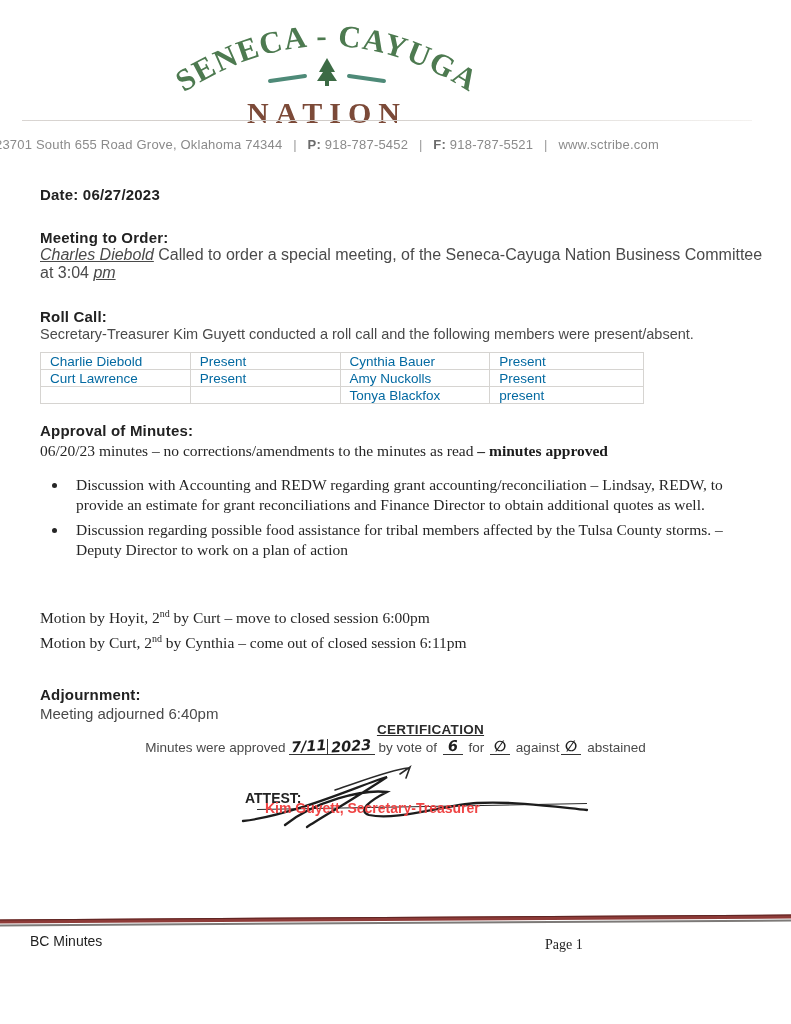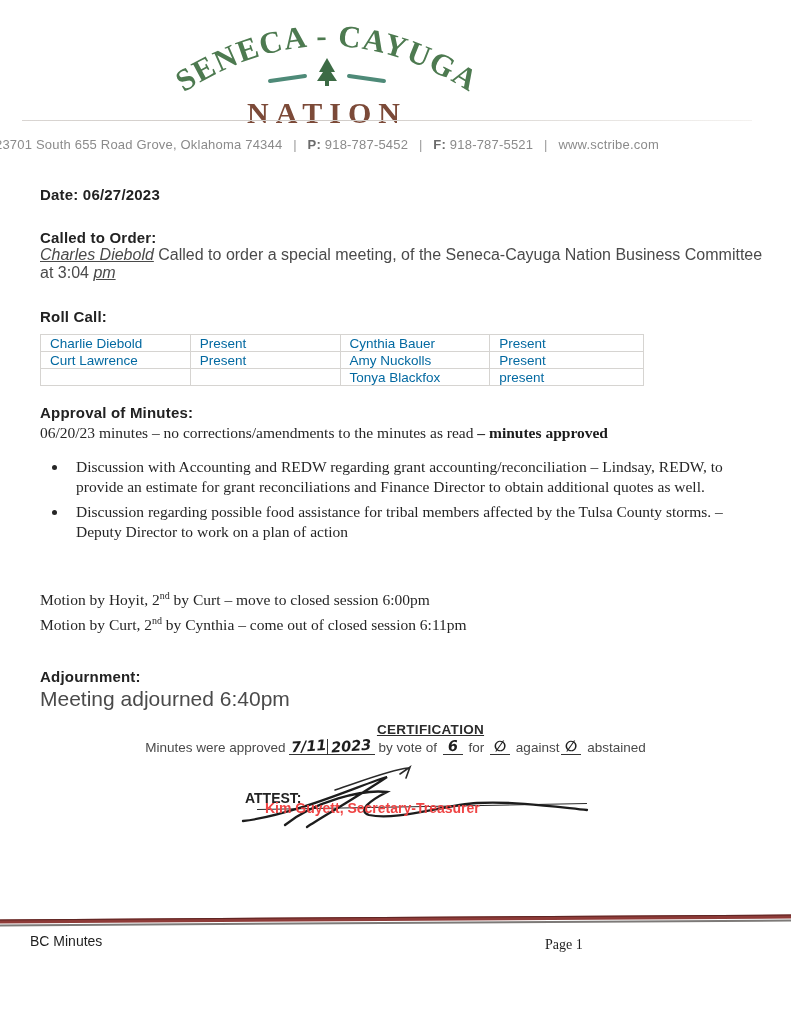--- a/index.html
+++ b/index.html
@@ -54,21 +54,21 @@
   .approval-line { margin-top:2px; line-height:20px; }
   .approval-line b { font-weight:700; color:#1c1c1c; }
   .bullets { margin:14px 0 0 28px; width:672px; }
   .bullets li { margin-bottom:6px; line-height:19.5px; padding-left:8px; }
 
   
   .motion { line-height:21px; }
   .motion sup { font-size:10px; vertical-align:super; }
 
   
-  .adj-body { font-size:21px; color:#4a4a4a; margin-top:2px; }
+  .adj-body { font-size:15px; color:#4a4a4a; margin-top:2px; }
 
   
   .cert { position:absolute; top:720px; left:0; width:791px; text-align:center; }
   .cert-head {
     display:inline-block; font-size:13.5px; font-weight:700; color:#2b2b2b;
     text-decoration:underline; letter-spacing:0.3px; margin-left:70px;
   }
   .cert-line { margin-top:1px; font-size:13.5px; color:#4a4a4a; white-space:nowrap; }
   .blank { display:inline-block; border-bottom:1.5px solid #333; text-align:center; vertical-align:bottom; line-height:14px; }
   .blank.date1 { min-width:38px; }
@@ -133,28 +133,29 @@
     <span class="sep">|</span>
     <span>www.sctribe.com</span>
   </div>
 
   <div class="content">
 
     <div class="h-goth">Date: 06/27/2023</div>
 
     <div class="sec-gap-lg"></div>
 
-    <div class="h-goth">Called to Order:</div>
+    <div class="h-goth">Meeting to Order:</div>
     <div class="cto-body">
       <span class="u-ital">Charles Diebold</span><span> Called to order a special meeting, of the Seneca-Cayuga Nation Business Committee at 3:04 </span><span class="u-ital">pm</span>
     </div>
 
     <div class="sec-gap-lg"></div>
 
     <div class="h-goth">Roll Call:</div>
+    <div class="goth" style="line-height:18px;">Secretary-Treasurer Kim Guyett conducted a roll call and the following members were present/absent.</div>
 
     <table class="roll-table">
       <tbody>
           <tr>
         <td>Charlie Diebold</td>
         <td>Present</td>
         <td>Cynthia Bauer</td>
         <td>Present</td>
       </tr>
       <tr>

